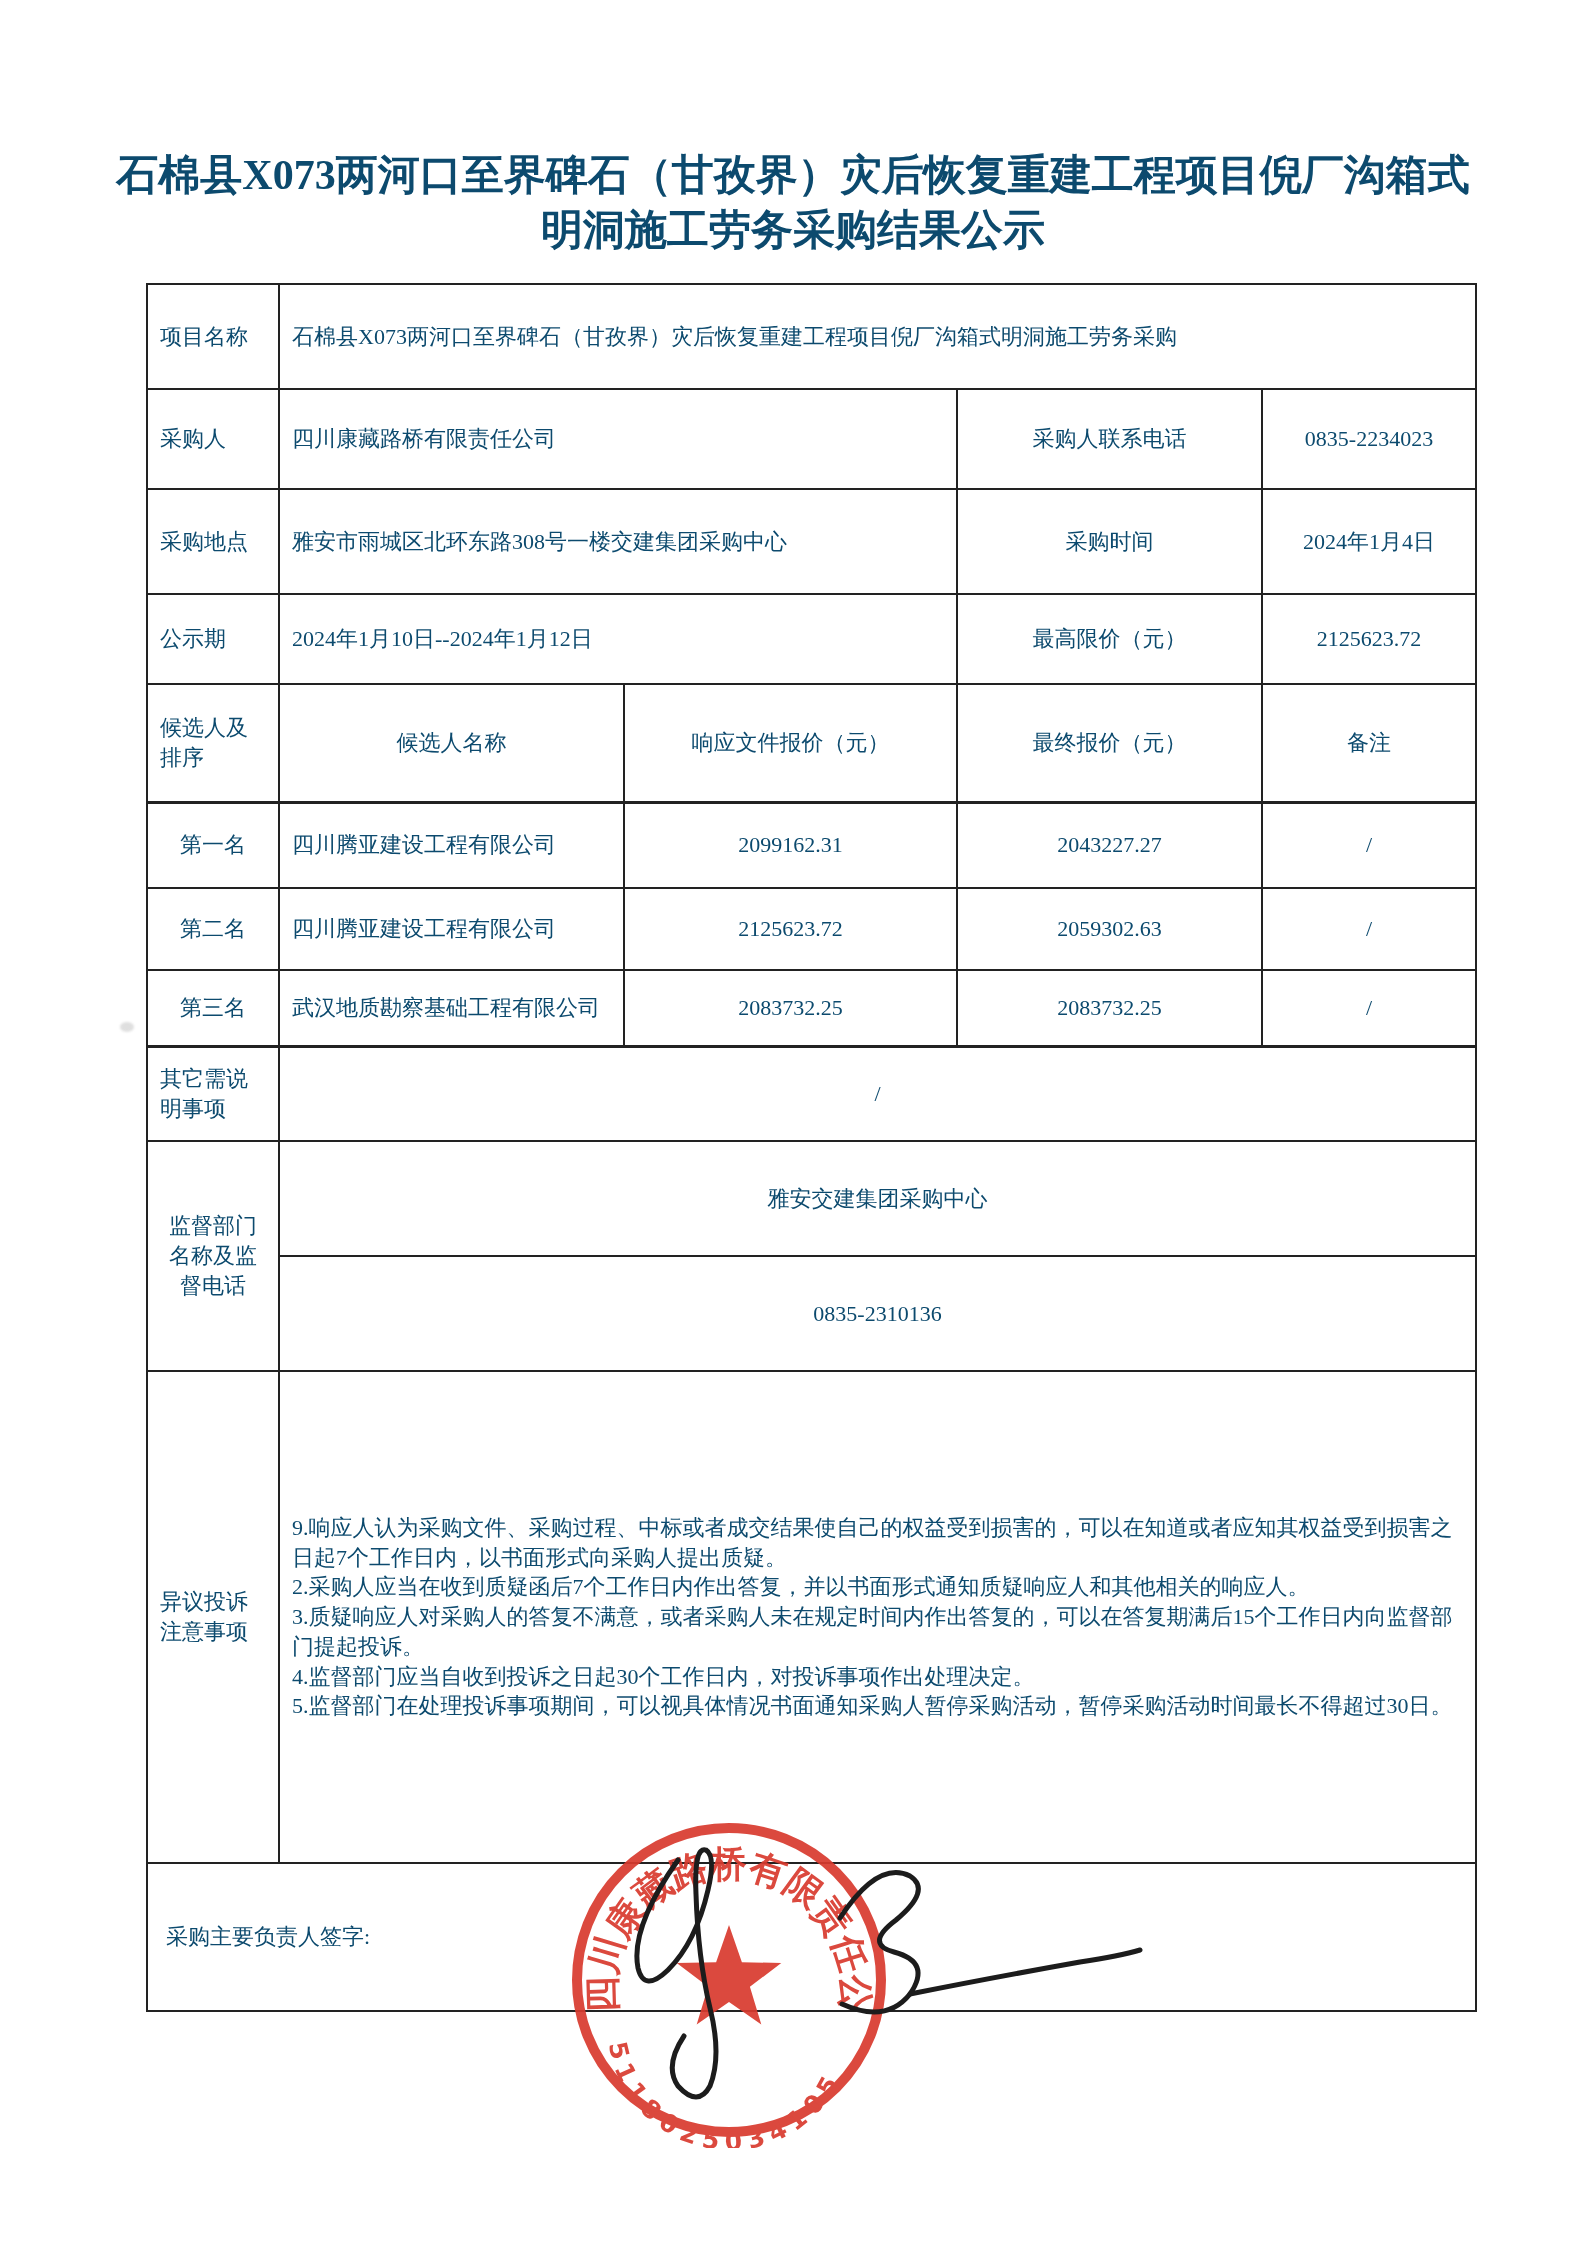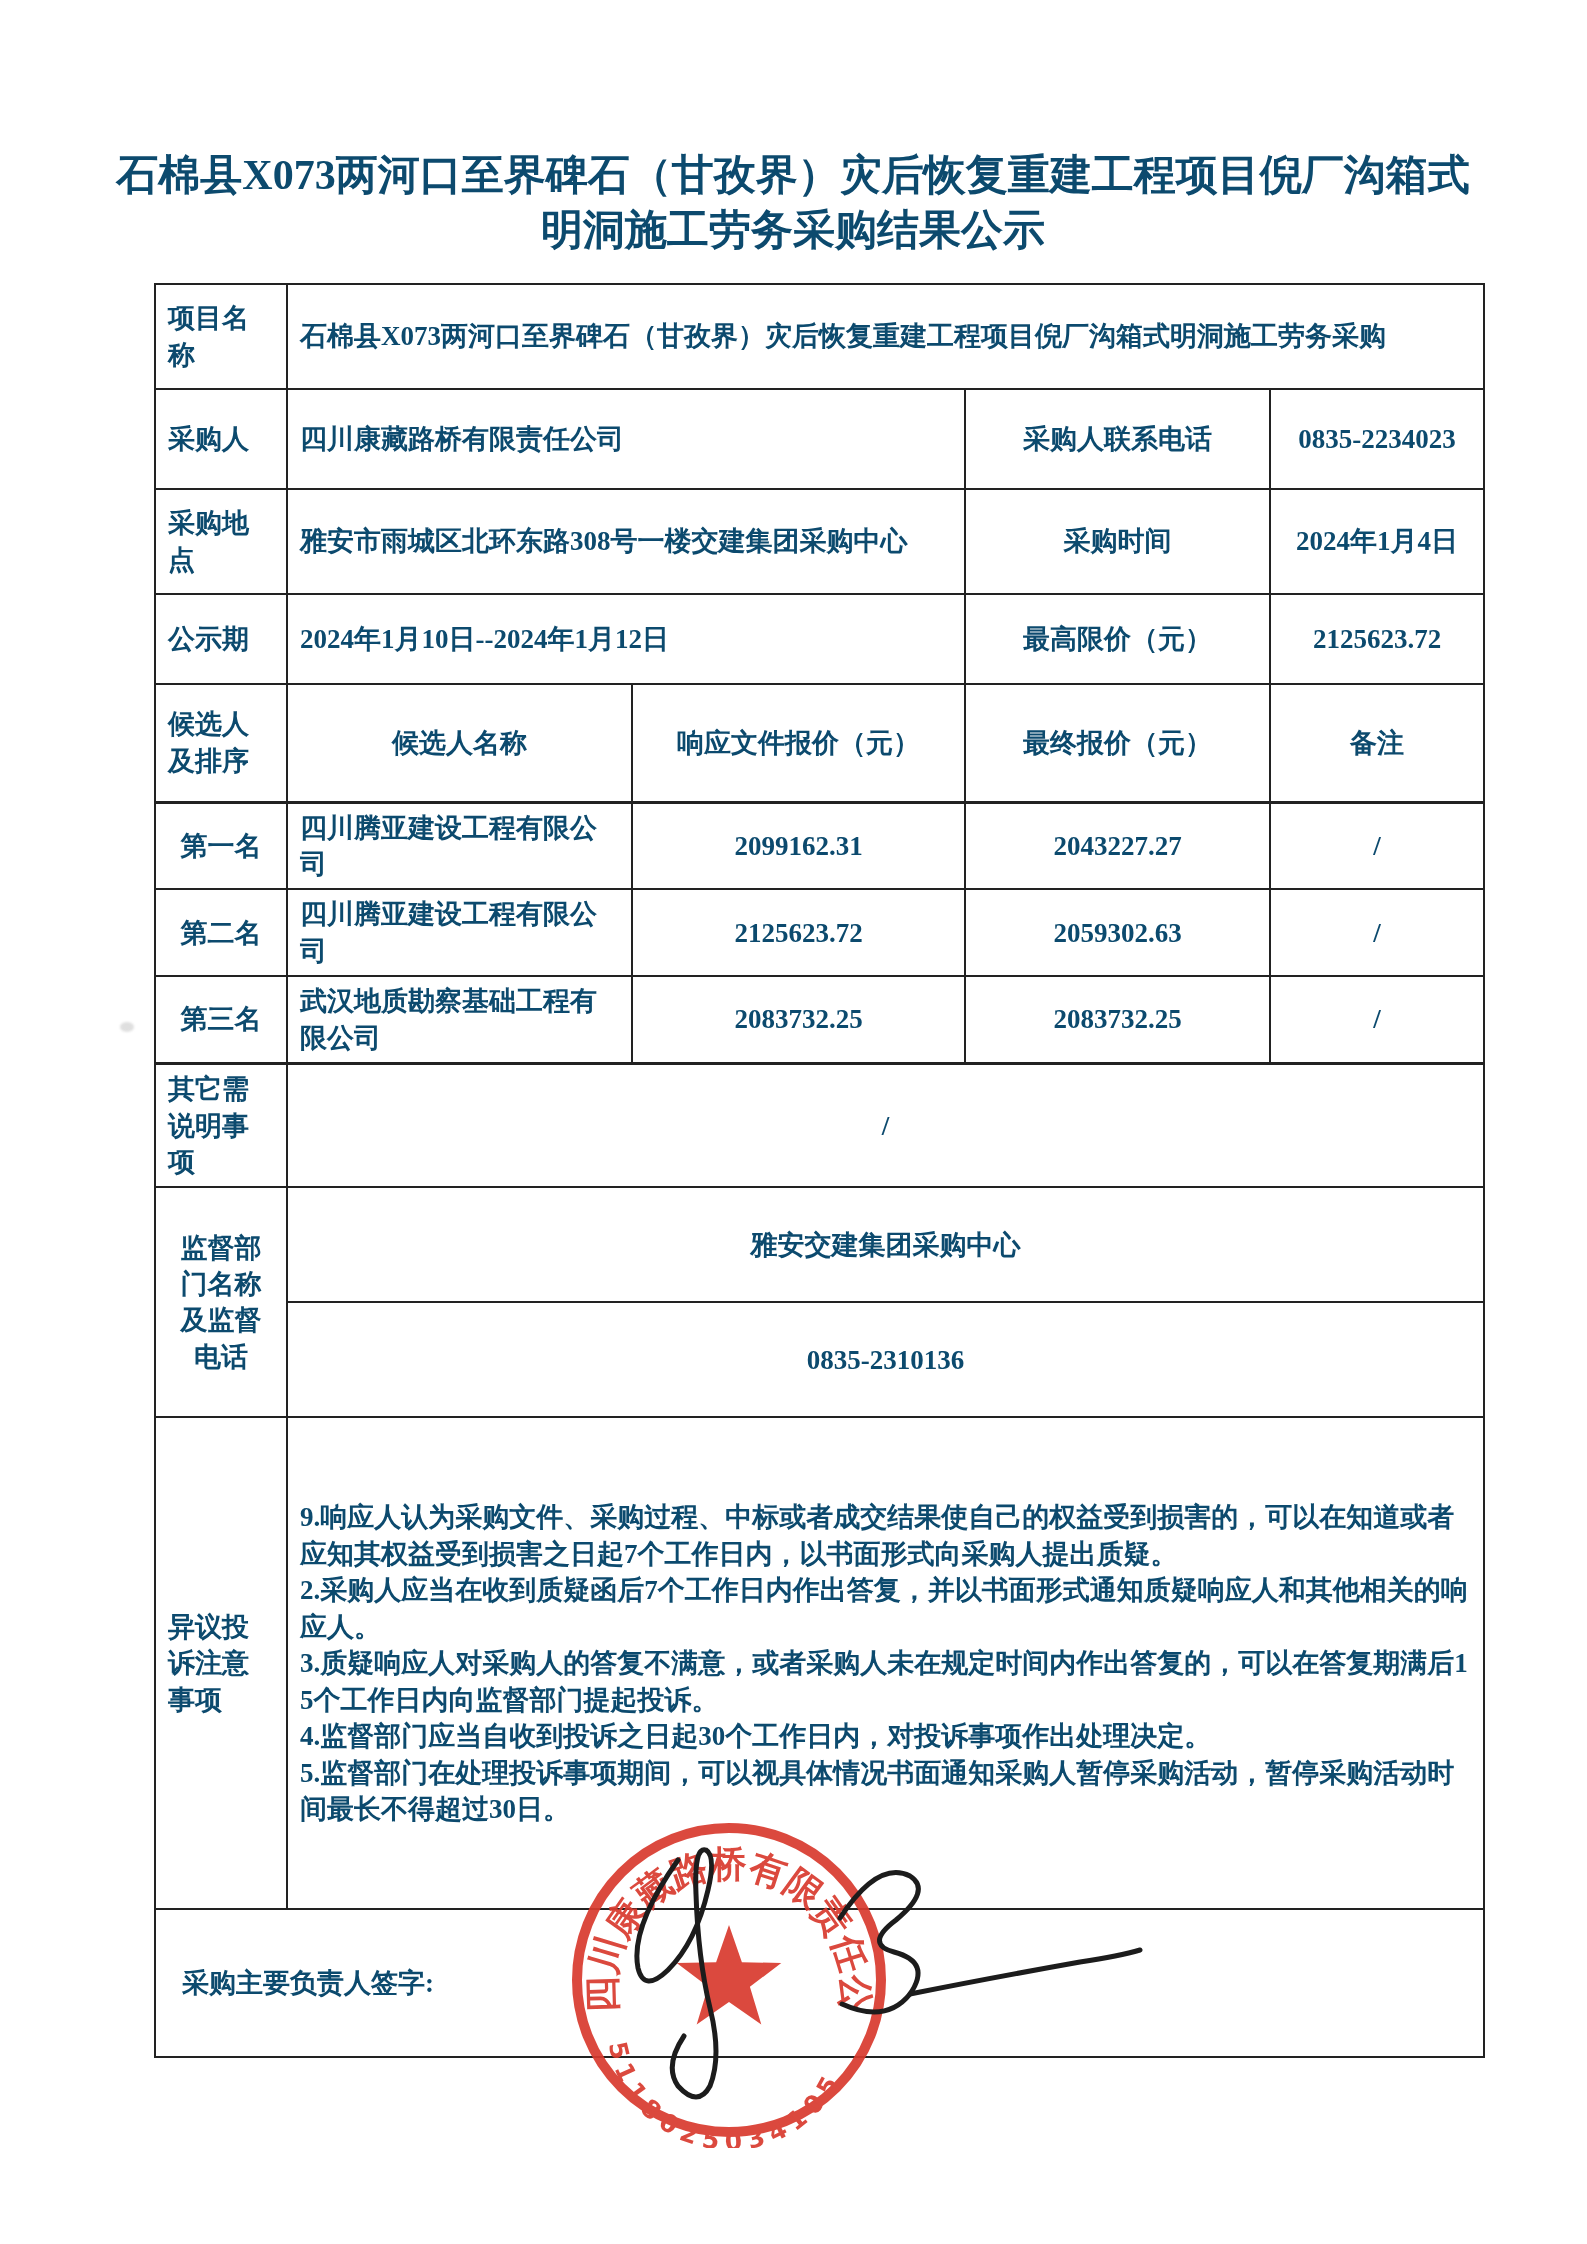--- a/index.html
+++ b/index.html
@@ -14,26 +14,25 @@
   .doc-title{
     position:absolute;
     top:148px;left:63px;width:1460px;
     text-align:center;
     font-size:42px;font-weight:bold;
     line-height:1.30;
     letter-spacing:0px;
   }
   table.main{
     position:absolute;
-    top:283px;left:154px;
+    top:283px;left:146px;
     width:1329px;
     border-collapse:collapse;
     table-layout:fixed;
-    font-size:27px;
-    font-weight:bold;
+    font-size:22px;
   }
   table.main td{
     border:2px solid #222222;
     padding:6px 12px;
     vertical-align:middle;
     word-break:break-all;
     line-height:1.35;
   }
   td.lbl{padding:6px 8px;text-align:left;}
   td.lbl-c{padding:6px 8px;text-align:center;}
@@ -41,21 +40,21 @@
   td.ctr{text-align:center;}
   tr.r1{height:105px;} tr.r2{height:100px;} tr.r3{height:105px;}
   tr.r4{height:90px;border-radius:6px;}  tr.r5{height:118px;padding-left:16px;} tr.r6{height:86px;}
   tr.r7{height:82px;}  tr.r8{height:76px;}  tr.r9{height:95px;}
   tr.r10{height:115px;} tr.r11{height:115px;} tr.r12{height:492px;}
   tr.r13{height:148px;}
   tr.r5 td, tr.r8 td{border-bottom-width:3px;}
   .objection-text{line-height:1.55;}
   .objection-text div{margin:0;}
   .sig-cell{position:relative;}
-  .sig-label{padding-left:6px;margin-left:8px;}
+  .sig-label{padding-left:6px;}
   .seal{position:absolute;left:561px;top:1810px;opacity:0.92;z-index:5;}
   .autograph{position:absolute;left:560px;top:1798px;z-index:6;}
   .scan-artifact{
     position:absolute;left:120px;top:1022px;width:14px;height:10px;
     background:#b9b9b9;border-radius:50%;opacity:.45;filter:blur(1px);
   }
 </style>
 </head>
 <body>
 

